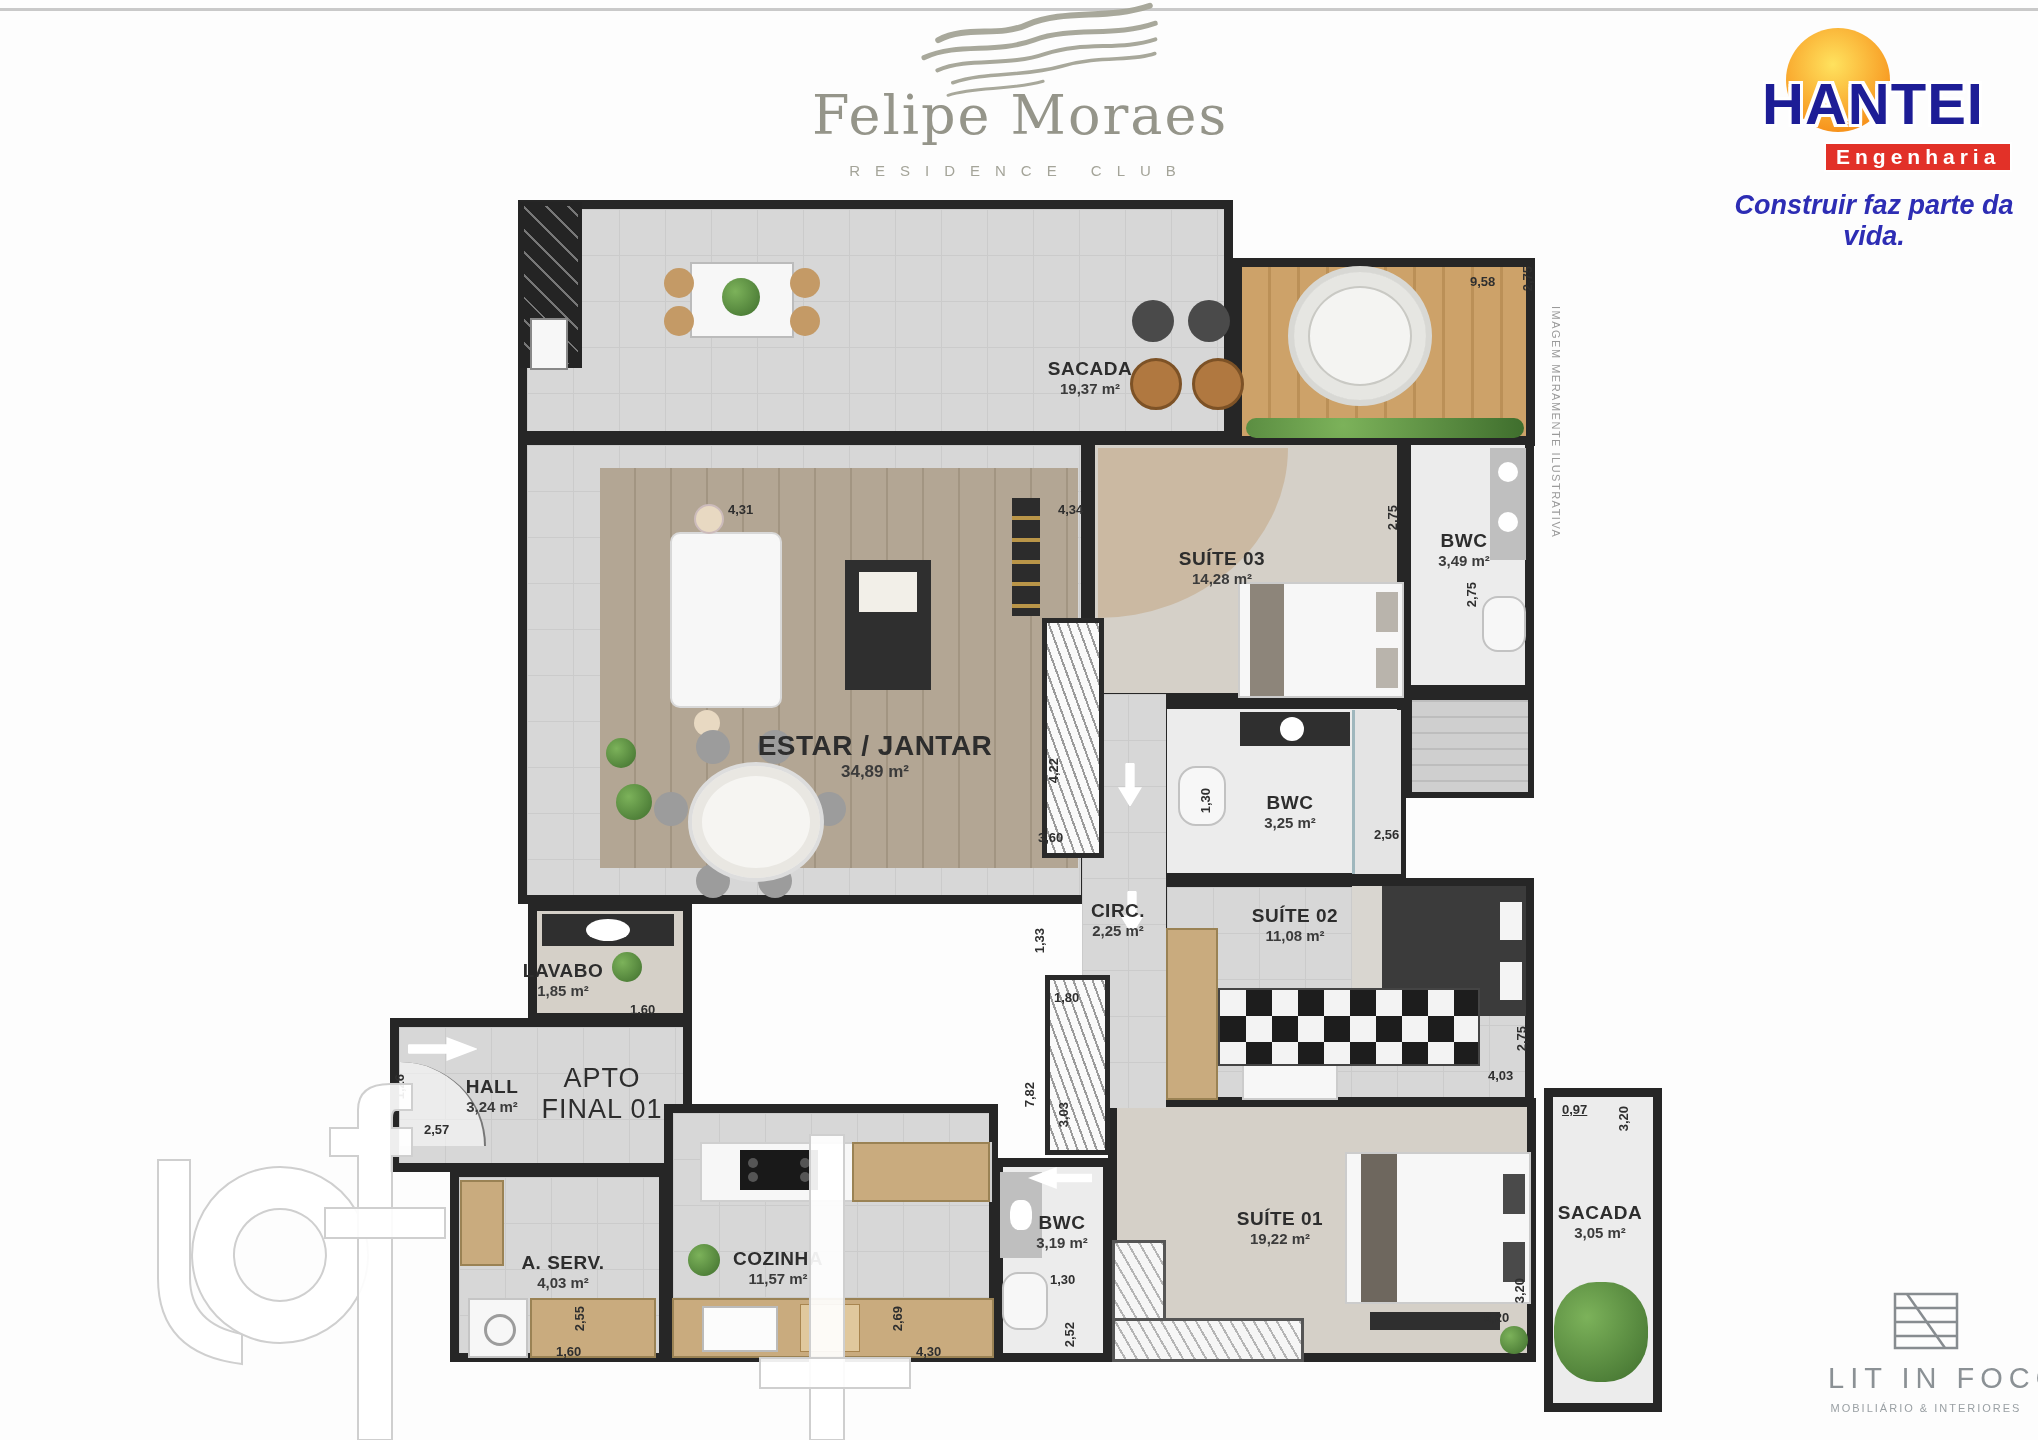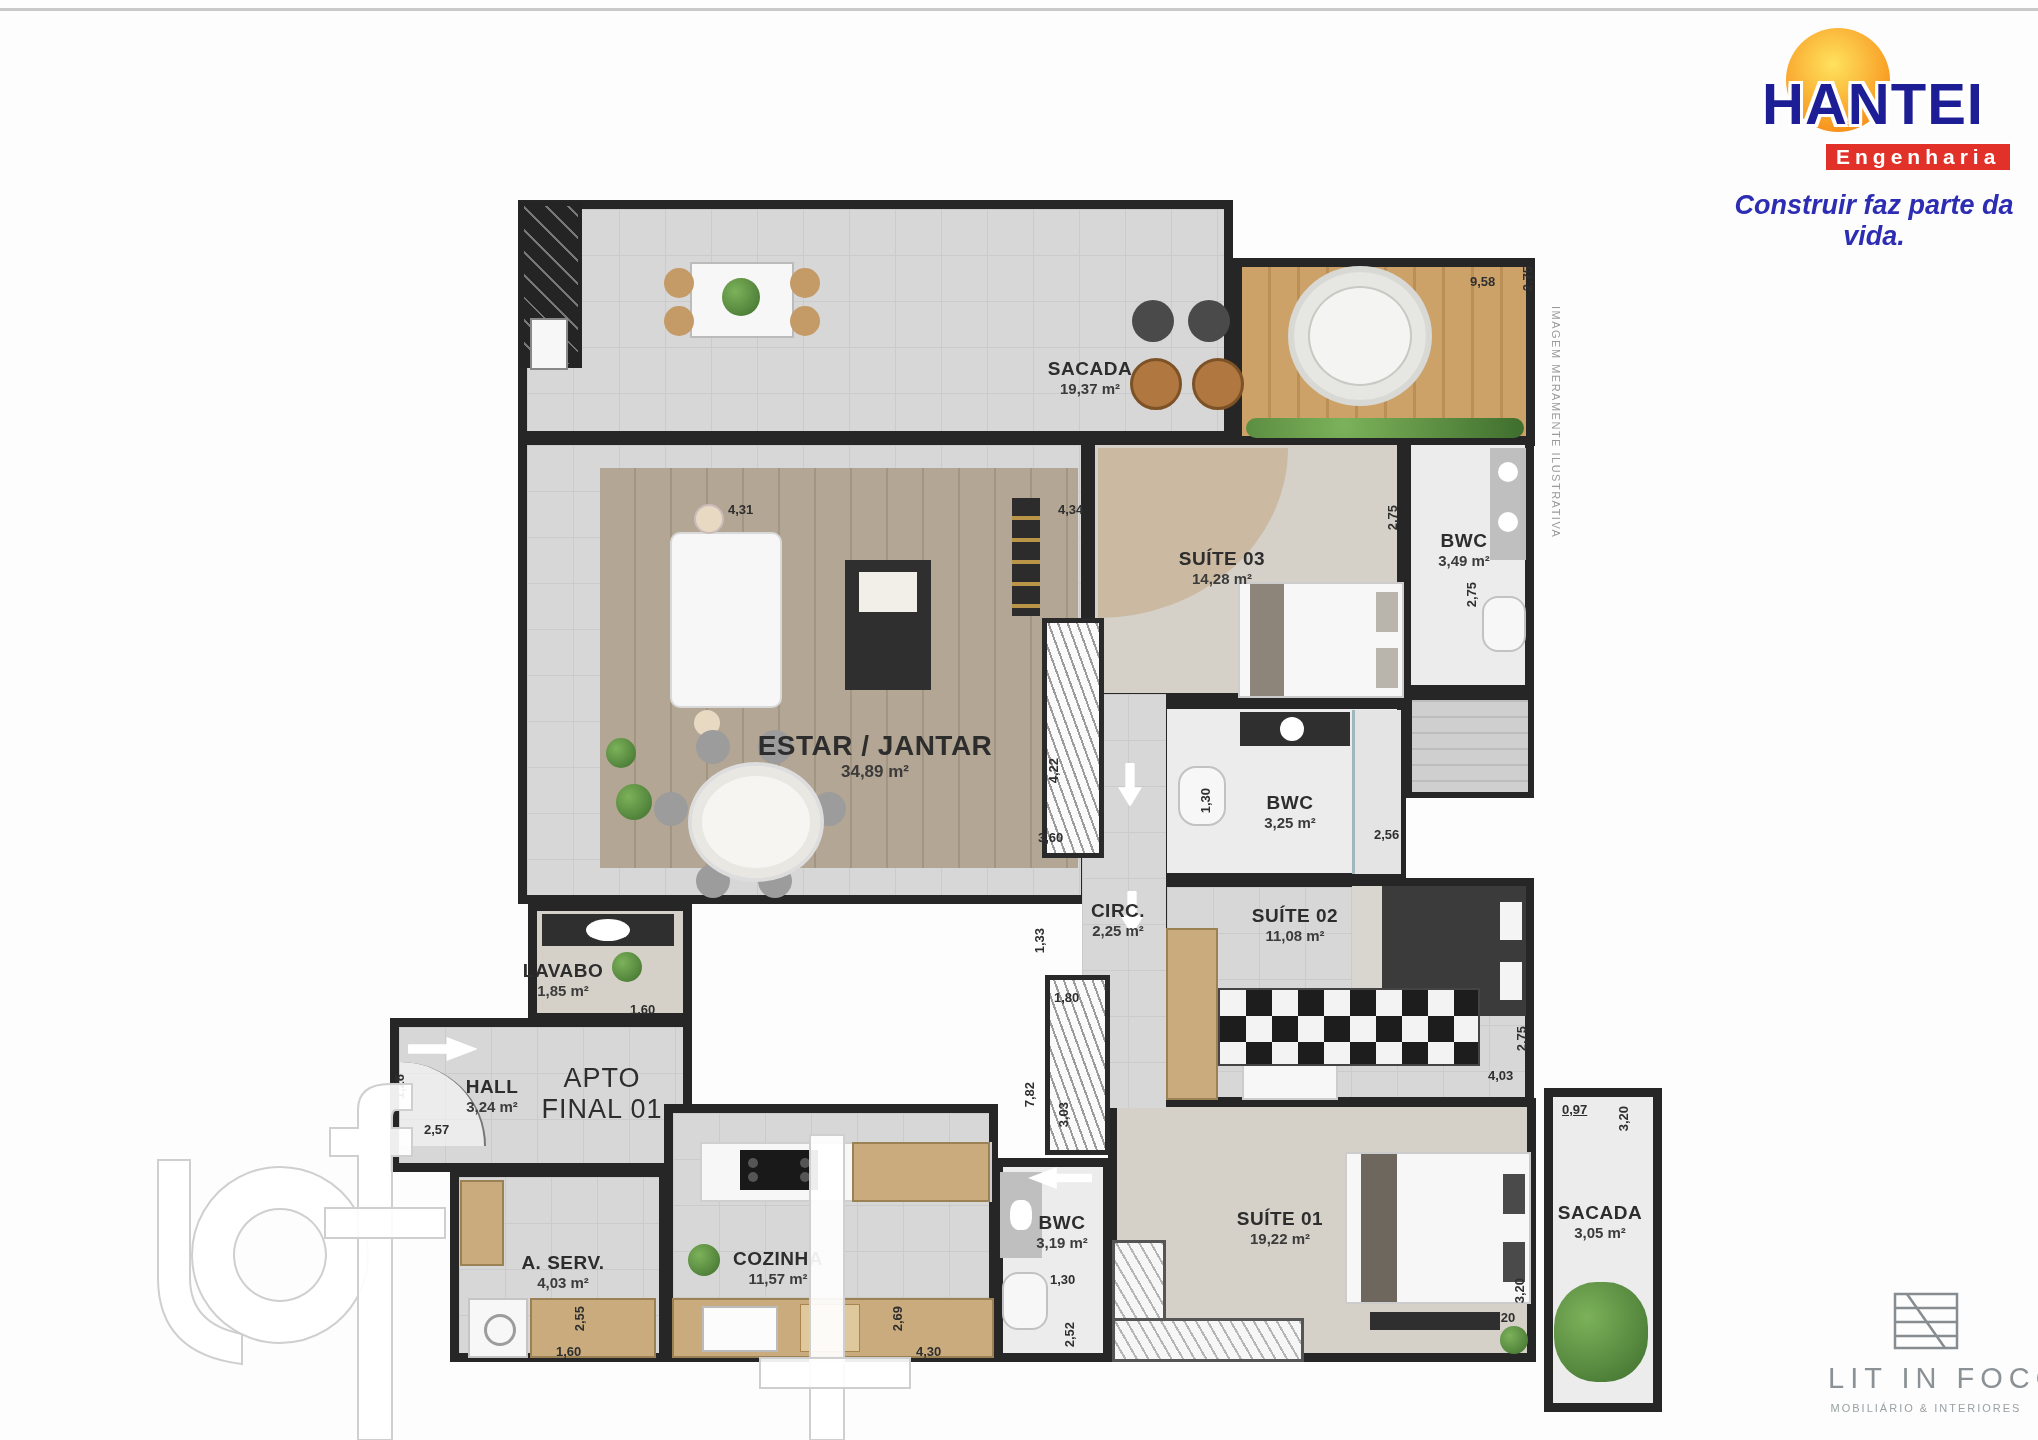--- a/index.html
+++ b/index.html
@@ -266,38 +266,51 @@
   <span class="dim" style="left:1488px;top:1068px;">4,03</span>
   <span class="dim" style="left:630px;top:1002px;">1,60</span>
   <span class="dim" style="left:424px;top:1122px;">2,57</span>
   <span class="dim v" style="left:392px;top:1074px;">1,26</span>
   <span class="dim v" style="left:572px;top:1306px;">2,55</span>
   <span class="dim" style="left:556px;top:1344px;">1,60</span>
   <span class="dim v" style="left:890px;top:1306px;">2,69</span>
   <span class="dim" style="left:916px;top:1344px;">4,30</span>
   <span class="dim" style="left:1050px;top:1272px;">1,30</span>
   <span class="dim v" style="left:1062px;top:1322px;">2,52</span>
-  <span class="dim" style="left:1484px;top:1310px;margin-left:6px;">5,20</span>
+  <span class="dim" style="left:1484px;top:1310px;">5,20</span>
   <span class="dim v" style="left:1512px;top:1278px;">3,20</span>
   <span class="dim" style="left:1562px;top:1102px;text-decoration:underline;">0,97</span>
   <span class="dim v" style="left:1616px;top:1106px;">3,20</span>
 
   <div class="disc" style="left:1550px;top:306px;">IMAGEM MERAMENTE ILUSTRATIVA</div>
 
   <svg class="wm" width="900" height="362" viewBox="0 0 900 362">
     <g fill="#ffffff" fill-opacity="0.92" stroke="#cfcfcf" stroke-width="2">
       <path d="M38,80 h32 v118 q0,46 52,56 v30 q-84,-10 -84,-86 z"></path>
       <path fill-rule="evenodd" d="M160,87 a88,88 0 1,0 0.1,0 z M160,129 a46,46 0 1,1 -0.1,0 z"></path>
       <path d="M238,30 q0,-26 32,-26 h22 v26 h-16 q-4,0 -4,8 v10 h20 v28 h-20 v284 h-34 V76 h-28 V48 h28 z"></path>
       <rect x="205" y="128" width="120" height="30"></rect>
       <rect x="690" y="55" width="34" height="305"></rect>
       <rect x="640" y="278" width="150" height="30"></rect>
     </g>
   </svg>
 
+  <div class="felipe">
+    <svg width="250" height="76" viewBox="0 0 250 76" style="display:block;margin:0 auto 0 150px;transform:rotate(-6deg);">
+      <g fill="none" stroke="#a8a89b" stroke-linecap="round">
+        <path d="M30,16 C60,4 90,20 120,10 C160,-2 200,14 244,4" stroke-width="6"></path>
+        <path d="M14,32 C50,20 85,36 125,26 C165,16 205,32 248,22" stroke-width="5"></path>
+        <path d="M26,46 C60,36 95,50 135,41 C175,32 210,46 246,38" stroke-width="4"></path>
+        <path d="M40,60 C75,52 110,62 150,55 C190,48 220,58 244,52" stroke-width="3.5"></path>
+        <path d="M34,72 C64,66 94,74 130,68" stroke-width="3"></path>
+      </g>
+    </svg>
+    <div class="fname">Felipe Moraes</div>
+    <div class="fsub">RESIDENCE CLUB</div>
+  </div>
 
   <div class="hantei">
     <div class="sun"></div>
     <div class="hname">HANTEI</div>
     <div class="heng">Engenharia</div>
     <div class="htag">Construir faz parte da vida.</div>
   </div>
 
   <div class="lit">
     <svg width="66" height="58" viewBox="0 0 66 58" style="display:block;margin:0 auto;">

